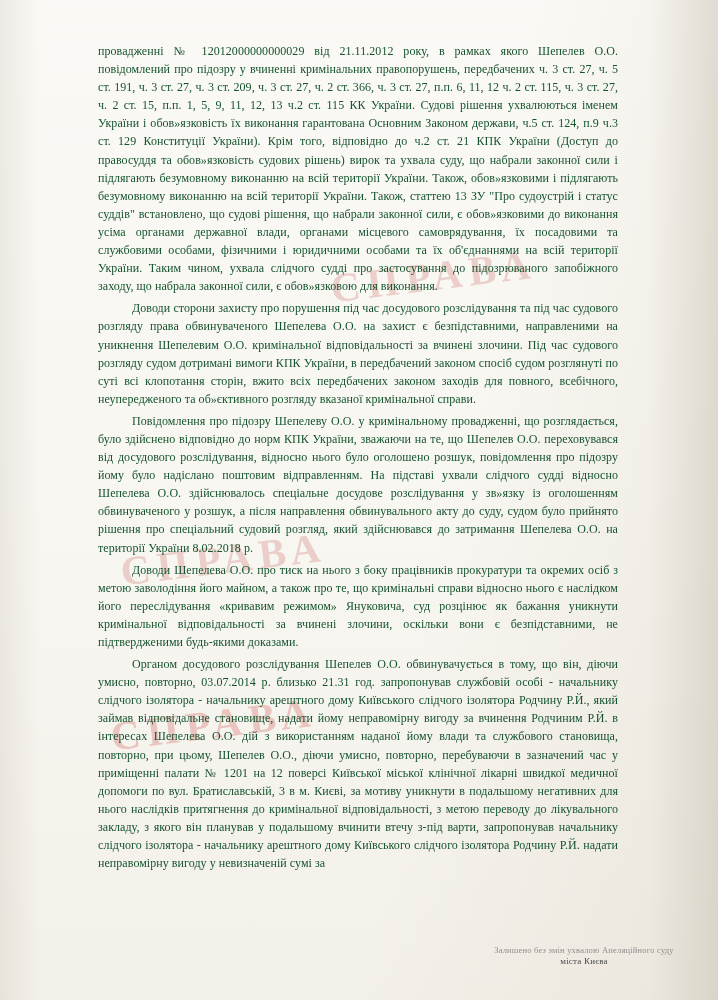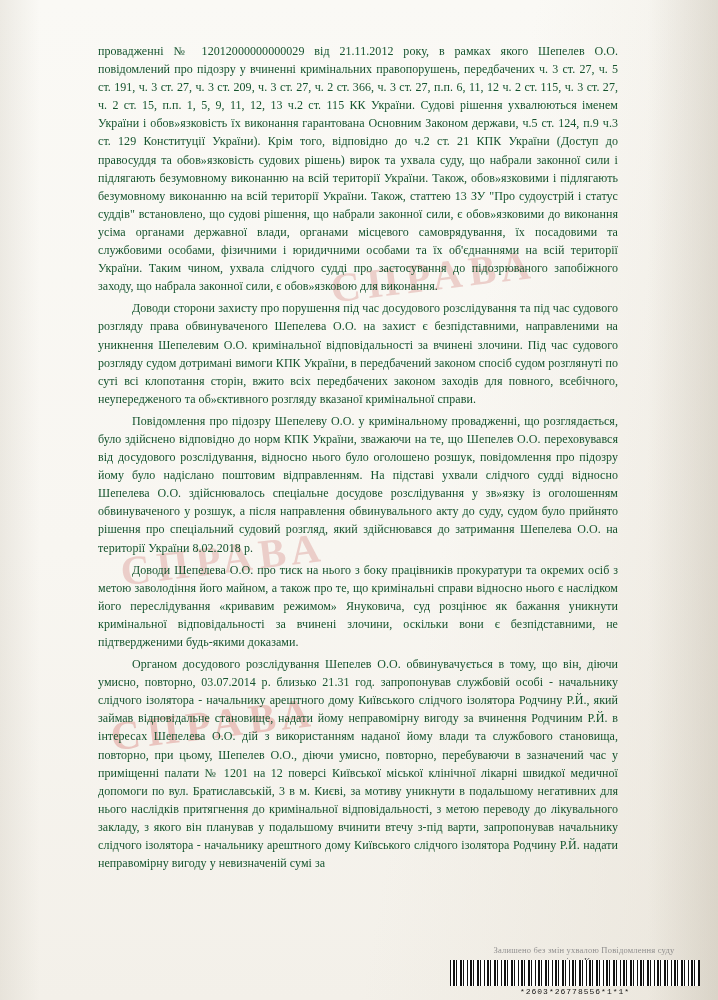--- a/index.html
+++ b/index.html
@@ -155,21 +155,17 @@
 
   <div class="content">
     <p class="para">провадженні № 12012000000000029 від 21.11.2012 року, в рамках якого Шепелев О.О. повідомлений про підозру у вчиненні кримінальних правопорушень, передбачених ч. 3 ст. 27, ч. 5 ст. 191, ч. 3 ст. 27, ч. 3 ст. 209, ч. 3 ст. 27, ч. 2 ст. 366, ч. 3 ст. 27, п.п. 6, 11, 12 ч. 2 ст. 115, ч. 3 ст. 27, ч. 2 ст. 15, п.п. 1, 5, 9, 11, 12, 13 ч.2 ст. 115 КК України. Судові рішення ухвалюються іменем України і обов»язковість їх виконання гарантована Основним Законом держави, ч.5 ст. 124, п.9 ч.3 ст. 129 Конституції України). Крім того, відповідно до ч.2 ст. 21 КПК України (Доступ до правосуддя та обов»язковість судових рішень) вирок та ухвала суду, що набрали законної сили і підлягають безумовному виконанню на всій території України. Також, обов»язковими і підлягають безумовному виконанню на всій території України. Також, статтею 13 ЗУ "Про судоустрій і статус суддів" встановлено, що судові рішення, що набрали законної сили, є обов»язковими до виконання усіма органами державної влади, органами місцевого самоврядування, їх посадовими та службовими особами, фізичними і юридичними особами та їх об'єднаннями на всій території України. Таким чином, ухвала слідчого судді про застосування до підозрюваного запобіжного заходу, що набрала законної сили, є обов»язковою для виконання.</p>
     <p class="para indent">Доводи сторони захисту про порушення під час досудового розслідування та під час судового розгляду права обвинуваченого Шепелева О.О. на захист є безпідставними, направленими на уникнення Шепелевим О.О. кримінальної відповідальності за вчинені злочини. Під час судового розгляду судом дотримані вимоги КПК України, в передбачений законом спосіб судом розглянуті по суті всі клопотання сторін, вжито всіх передбачених законом заходів для повного, всебічного, неупередженого та об»єктивного розгляду вказаної кримінальної справи.</p>
     <p class="para indent">Повідомлення про підозру Шепелеву О.О. у кримінальному провадженні, що розглядається, було здійснено відповідно до норм КПК України, зважаючи на те, що Шепелев О.О. переховувався від досудового розслідування, відносно нього було оголошено розшук, повідомлення про підозру йому було надіслано поштовим відправленням. На підставі ухвали слідчого судді відносно Шепелева О.О. здійснювалось спеціальне досудове розслідування у зв»язку із оголошенням обвинуваченого у розшук, а після направлення обвинувального акту до суду, судом було прийнято рішення про спеціальний судовий розгляд, який здійснювався до затримання Шепелева О.О. на території України 8.02.2018 р.</p>
     <p class="para indent">Доводи Шепелева О.О. про тиск на нього з боку працівників прокуратури та окремих осіб з метою заволодіння його майном, а також про те, що кримінальні справи відносно нього є наслідком його переслідування «кривавим режимом» Януковича, суд розцінює як бажання уникнути кримінальної відповідальності за вчинені злочини, оскільки вони є безпідставними, не підтвердженими будь-якими доказами.</p>
     <p class="para indent">Органом досудового розслідування Шепелев О.О. обвинувачується в тому, що він, діючи умисно, повторно, 03.07.2014 р. близько 21.31 год. запропонував службовій особі - начальнику слідчого ізолятора - начальнику арештного дому Київського слідчого ізолятора Родчину Р.Й., який займав відповідальне становище, надати йому неправомірну вигоду за вчинення Родчиним Р.Й. в інтересах Шепелева О.О. дій з використанням наданої йому влади та службового становища, повторно, при цьому, Шепелев О.О., діючи умисно, повторно, перебуваючи в зазначений час у приміщенні палати № 1201 на 12 поверсі Київської міської клінічної лікарні швидкої медичної допомоги по вул. Братиславській, 3 в м. Києві, за мотиву уникнути в подальшому негативних для нього наслідків притягнення до кримінальної відповідальності, з метою переводу до лікувального закладу, з якого він планував у подальшому вчинити втечу з-під варти, запропонував начальнику слідчого ізолятора - начальнику арештного дому Київського слідчого ізолятора Родчину Р.Й. надати неправомірну вигоду у невизначеній сумі за</p>
   </div>
 
   <div class="stamp-area">
-    <div class="stamp-line1">Залишено без змін ухвалою Повідомлення суду</div>
+    <div class="stamp-line1">Залишено без змін ухвалою Апеляційного суду</div>
     <div class="stamp-line2">міста Києва</div>
   </div>
 
-  <div class="barcode-wrap">
-    <div class="barcode"></div>
-    <div class="barcode-text">*2603*26778556*1*1*</div>
-  </div>
 </div>
 
 </body></html>

